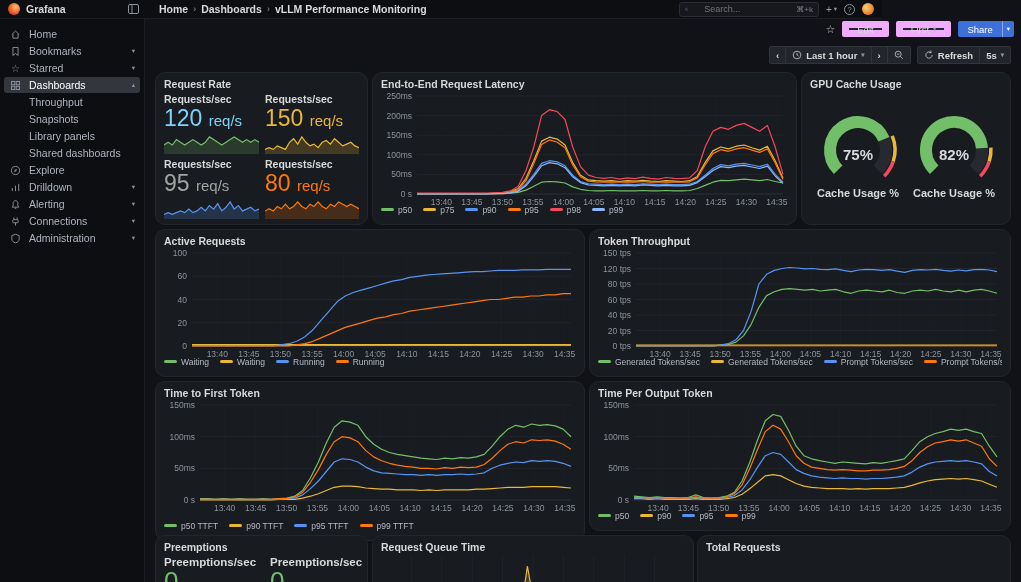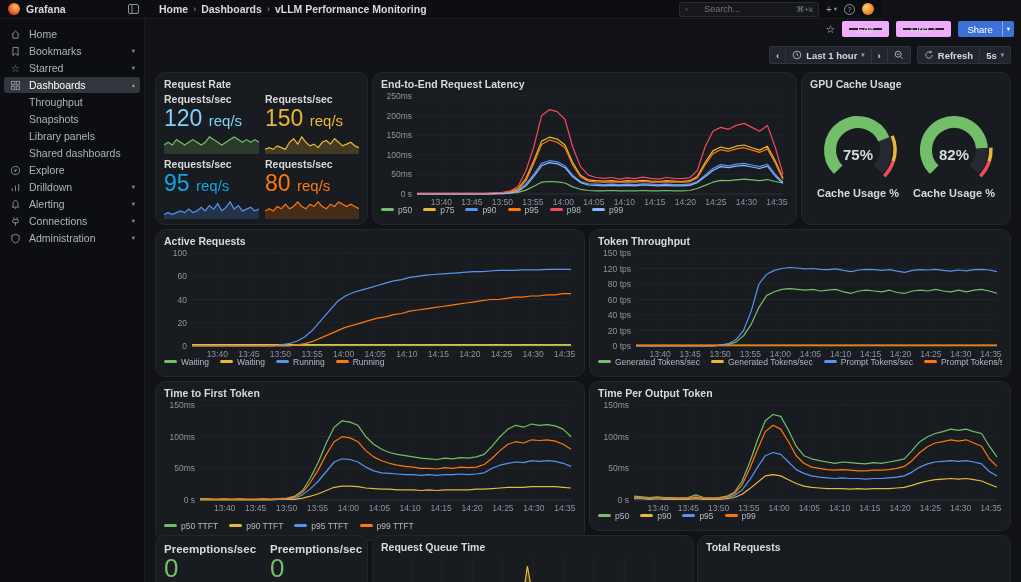--- a/index.html
+++ b/index.html
@@ -282,21 +282,21 @@
       <div class="stat">
         <div class="slabel">Requests/sec</div>
         <div class="sval" style="color: rgb(234, 184, 57);"><span>150</span> <span class="sunit">req/s</span></div>
         <div class="spark"><svg width="94" height="20">
               <path d="M0,20 L0.0,15.4 L4.1,13.6 L8.2,15.4 L12.3,11.9 L16.3,13.6 L20.4,15.4 L24.5,8.3 L28.6,4.7 L32.7,10.1 L36.8,2.9 L40.9,8.3 L45.0,11.9 L49.0,10.1 L53.1,13.6 L57.2,8.3 L61.3,6.5 L65.4,10.1 L69.5,4.7 L73.6,8.3 L77.7,11.9 L81.7,10.1 L85.8,8.3 L89.9,11.9 L94.0,13.6 L94,20 Z" fill="#eab839" opacity="0.2"></path>
               <polyline points="0.0,15.4 4.1,13.6 8.2,15.4 12.3,11.9 16.3,13.6 20.4,15.4 24.5,8.3 28.6,4.7 32.7,10.1 36.8,2.9 40.9,8.3 45.0,11.9 49.0,10.1 53.1,13.6 57.2,8.3 61.3,6.5 65.4,10.1 69.5,4.7 73.6,8.3 77.7,11.9 81.7,10.1 85.8,8.3 89.9,11.9 94.0,13.6" fill="none" stroke="#eab839" stroke-width="1.2"></polyline>
             </svg></div>
       </div>
       <div class="stat">
         <div class="slabel">Requests/sec</div>
-        <div class="sval" style="color: #0ea5e9;"><span>95</span> <span class="sunit">req/s</span></div>
+        <div class="sval" style="color: #a3a3a3;"><span>95</span> <span class="sunit">req/s</span></div>
         <div class="spark"><svg width="95" height="20">
               <path d="M0,20 L0.0,15.4 L4.1,13.6 L8.3,15.4 L12.4,13.6 L16.5,11.9 L20.7,13.6 L24.8,10.1 L28.9,13.6 L33.0,11.9 L37.2,8.3 L41.3,11.9 L45.4,6.5 L49.6,10.1 L53.7,4.7 L57.8,11.9 L62.0,8.3 L66.1,2.9 L70.2,10.1 L74.3,6.5 L78.5,11.9 L82.6,10.1 L86.7,8.3 L90.9,11.9 L95.0,10.1 L95,20 Z" fill="#5794f2" opacity="0.2"></path>
               <polyline points="0.0,15.4 4.1,13.6 8.3,15.4 12.4,13.6 16.5,11.9 20.7,13.6 24.8,10.1 28.9,13.6 33.0,11.9 37.2,8.3 41.3,11.9 45.4,6.5 49.6,10.1 53.7,4.7 57.8,11.9 62.0,8.3 66.1,2.9 70.2,10.1 74.3,6.5 78.5,11.9 82.6,10.1 86.7,8.3 90.9,11.9 95.0,10.1" fill="none" stroke="#5794f2" stroke-width="1.2"></polyline>
             </svg></div>
       </div>
       <div class="stat">
         <div class="slabel">Requests/sec</div>
         <div class="sval" style="color: rgb(255, 120, 10);"><span>80</span> <span class="sunit">req/s</span></div>
         <div class="spark"><svg width="94" height="20">
               <path d="M0,20 L0.0,12.1 L4.1,9.8 L8.2,12.1 L12.3,7.5 L16.3,9.8 L20.4,5.2 L24.5,9.8 L28.6,7.5 L32.7,2.9 L36.8,7.5 L40.9,9.8 L45.0,5.2 L49.0,7.5 L53.1,2.9 L57.2,7.5 L61.3,9.8 L65.4,5.2 L69.5,7.5 L73.6,2.9 L77.7,5.2 L81.7,7.5 L85.8,5.2 L89.9,7.5 L94.0,9.8 L94,20 Z" fill="#ff780a" opacity="0.2"></path>
@@ -648,20 +648,21 @@
           <span>p95</span>
         </span>
         <span class="li">
           <i style="background:#ff780a"></i>
           <span>p99</span>
         </span>
       </div>
   </div>
 
   <div class="panel" style="left:155px;top:535px;width:213px;height:120px;">
+    <div class="ptitle">Preemptions</div>
     <div class="stat-row">
       <div class="stat">
         <div class="slabel" style="font-size:11.5px;">Preemptions/sec</div>
         <div class="sval" style="font-size: 26px; color: rgb(115, 191, 105);"><span>0</span></div>
       </div>
       <div class="stat">
         <div class="slabel" style="font-size:11.5px;">Preemptions/sec</div>
         <div class="sval" style="font-size: 26px; color: rgb(115, 191, 105);"><span>0</span></div>
       </div>
     </div>

